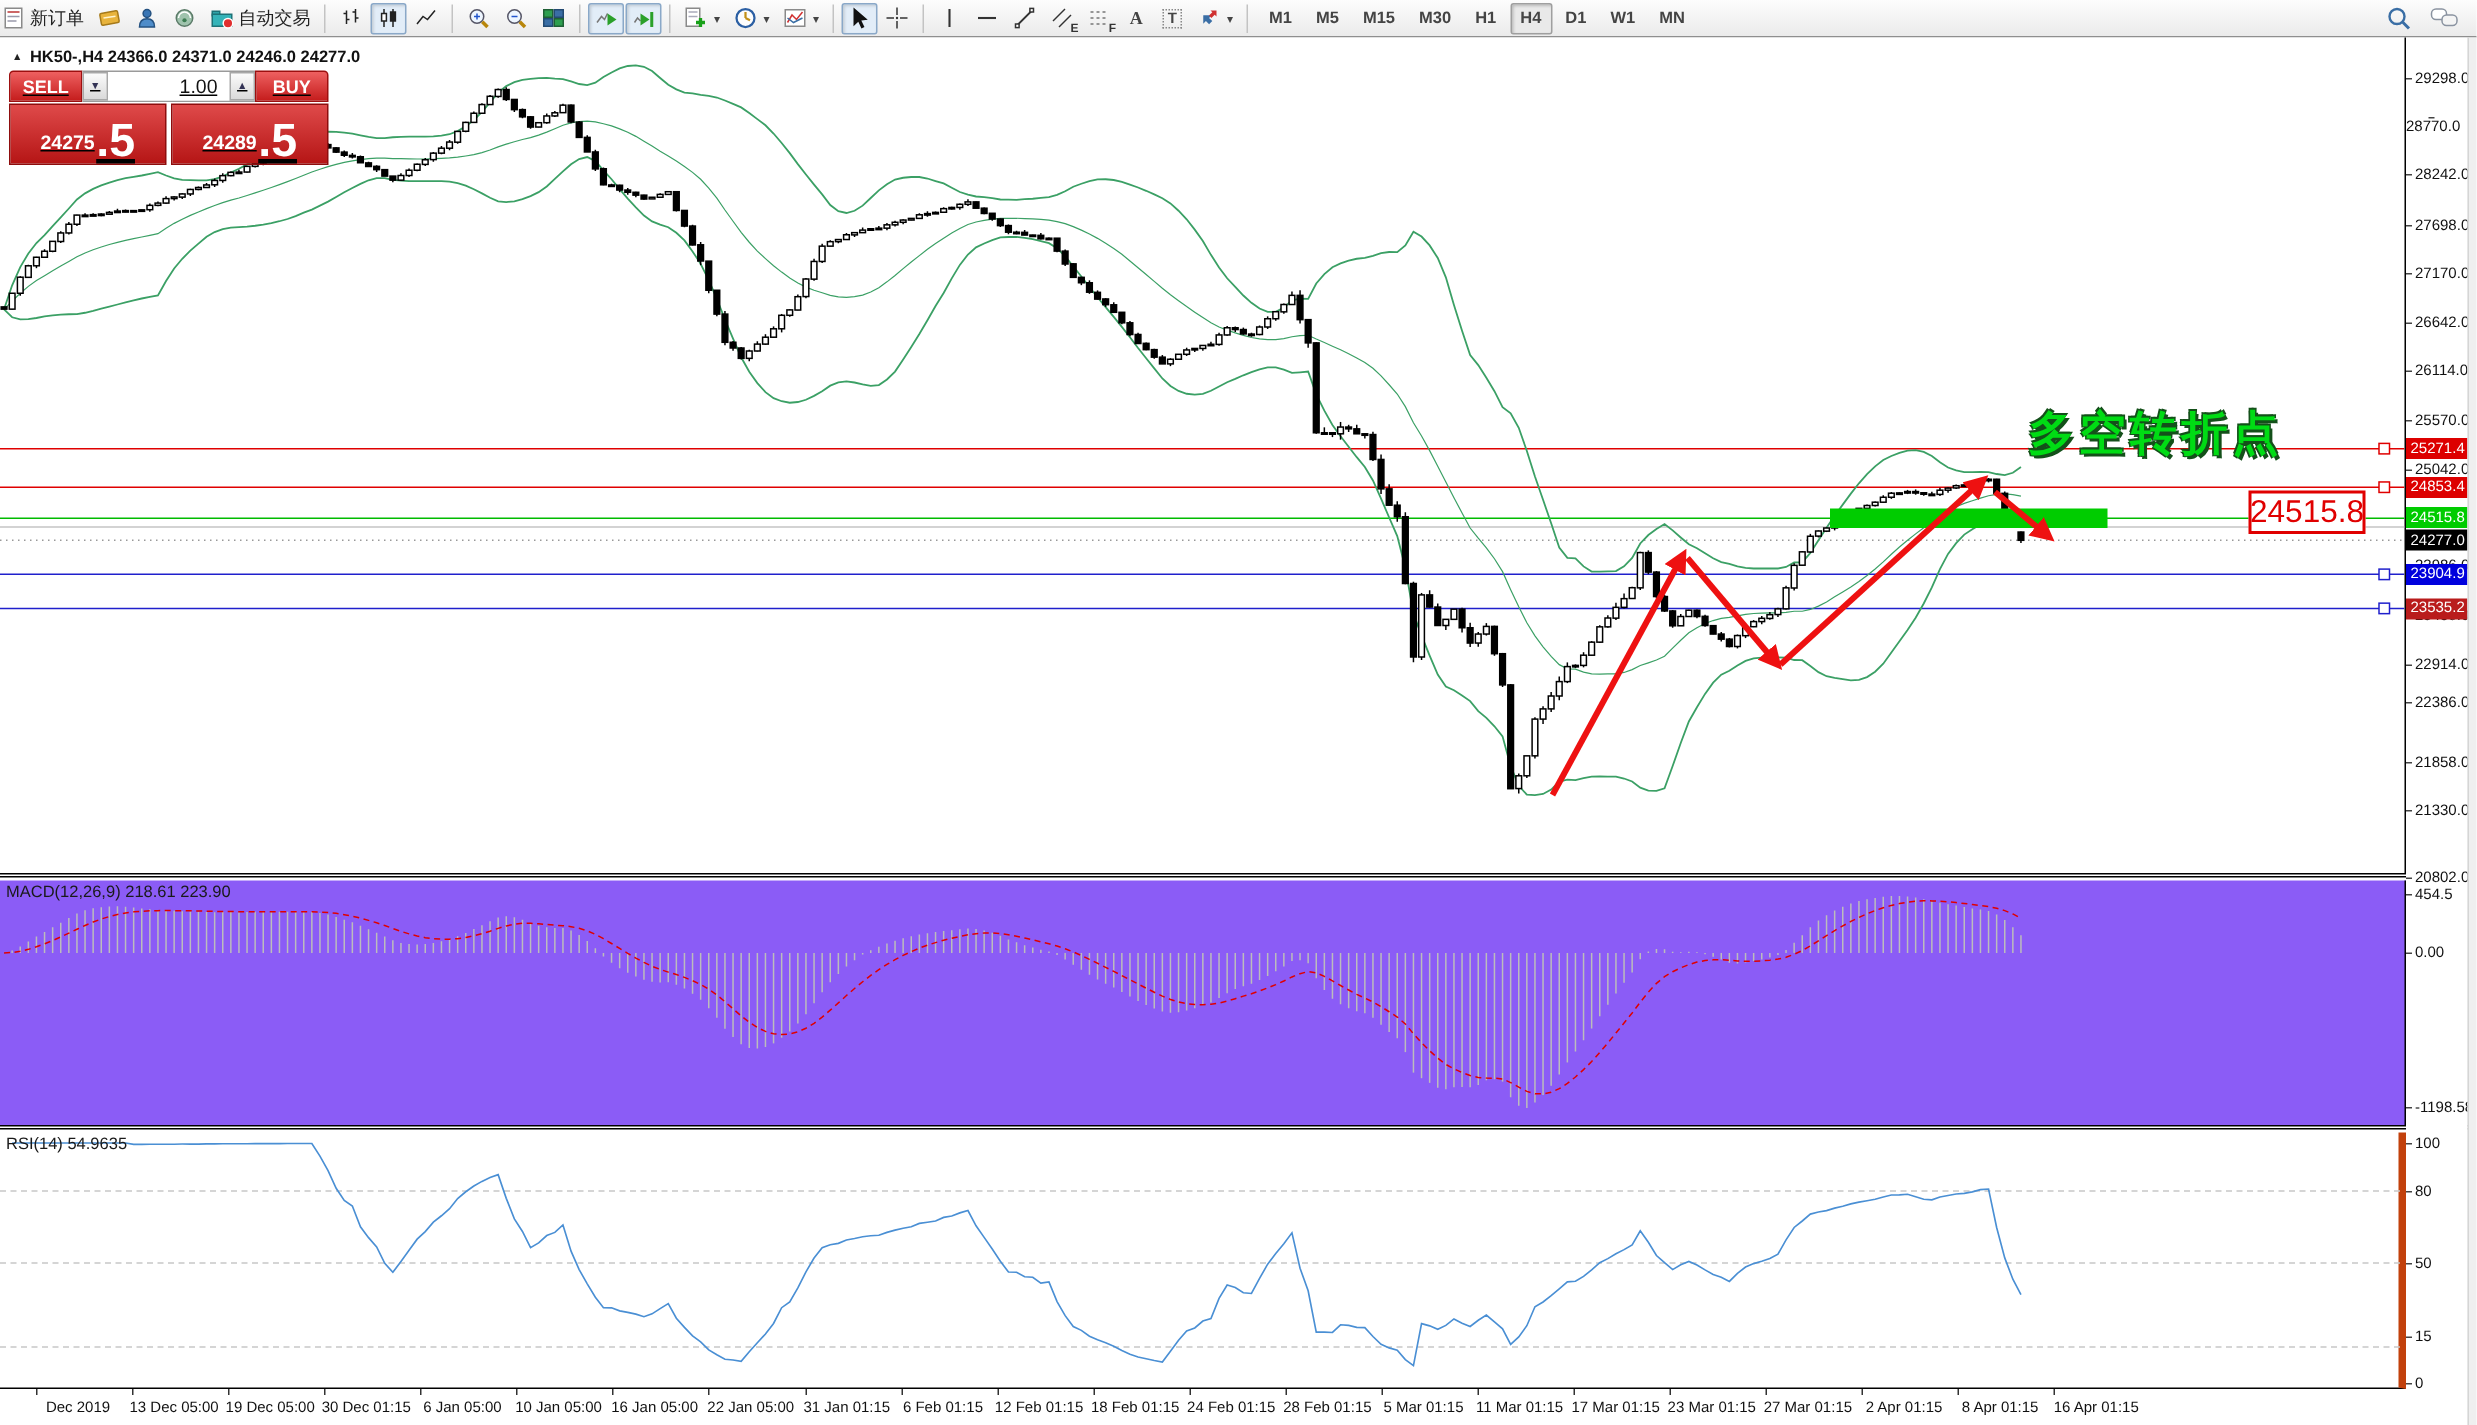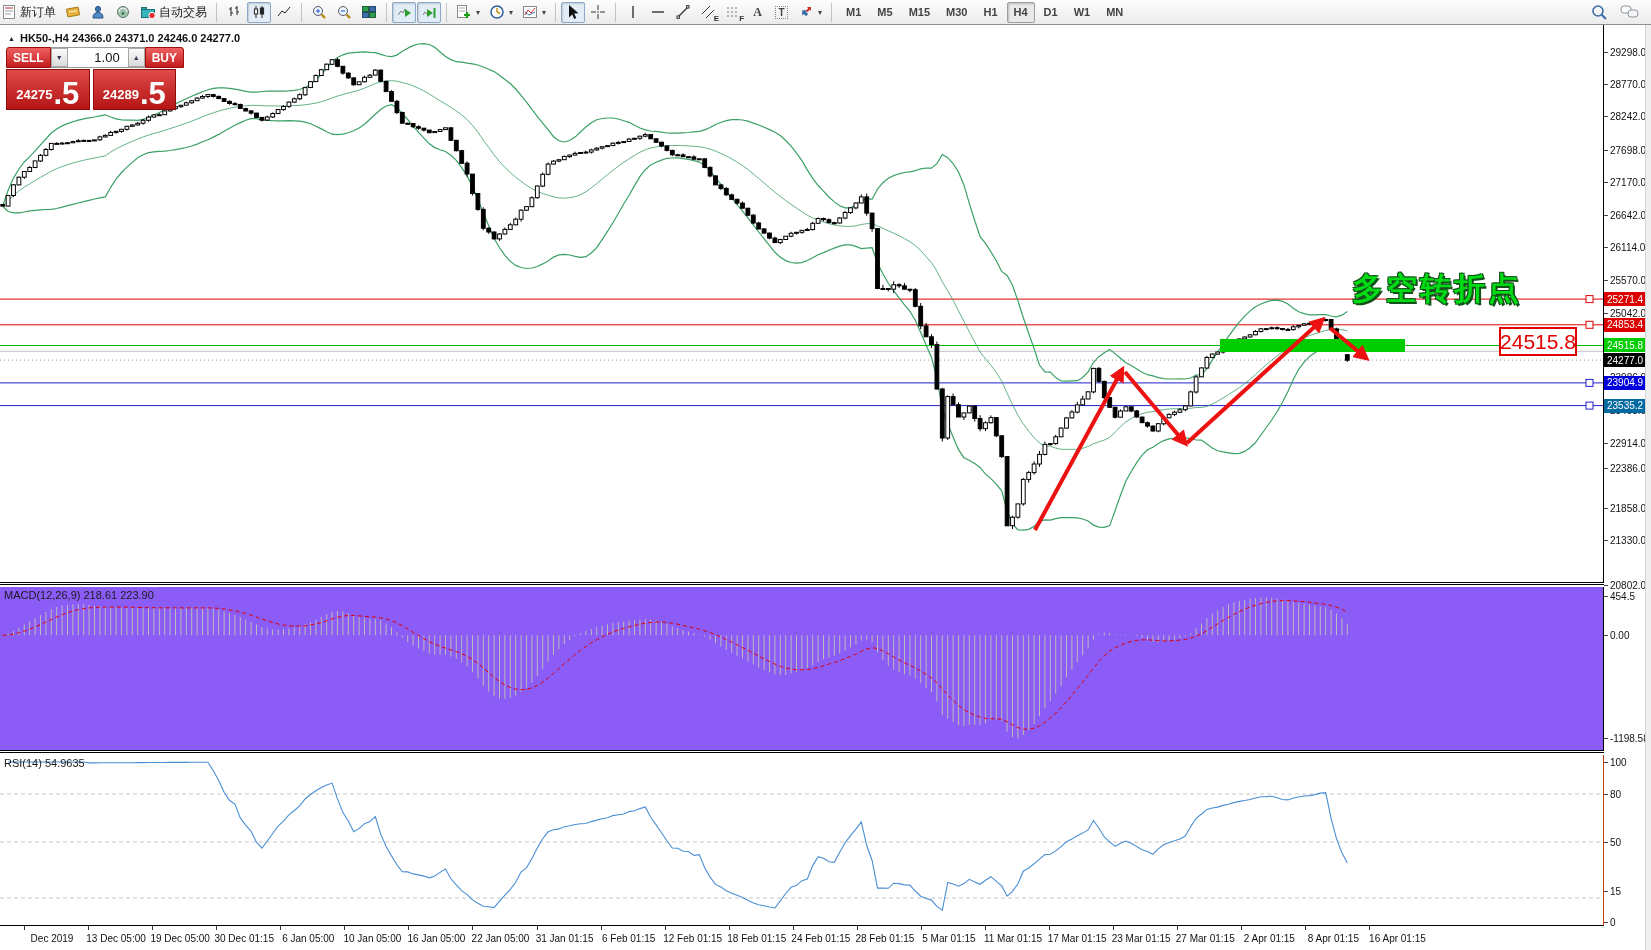--- a/index.html
+++ b/index.html
@@ -35,25 +35,25 @@
   #chart-title .tri { font-size:7px; color:#222; }
 
   .sep { position:absolute; left:0; width:1645px; height:3px; background:#fff;
          border-top:1px solid #000; border-bottom:1px solid #000; }
   #sep1 { top:582px; }
   #sep2 { top:750px; }
 
   #macd-pane { position:absolute; left:0; top:587px; width:1604px; height:163px;
                border-right:1px solid #000; background:#8b5cf6; }
   #rsi-pane  { position:absolute; left:0; top:755px; width:1604px; height:171px;
-               border-right:1px solid #c2410c; border-bottom:1px solid #000; background:#fff; }
+               border-right:5px solid #c2410c; border-bottom:1px solid #000; background:#fff; }
   .pane-label { position:absolute; left:4px; top:2px; font:11px "Liberation Sans",sans-serif; color:#1a1a1a; }
 
   
-  #trade-panel { position:absolute; left:6px; top:22px; width:170px; }
+  #trade-panel { position:absolute; left:6px; top:22px; width:213px;text-decoration:underline; }
   .tp-row1 { display:flex; height:21px; }
   .sell-btn, .buy-btn { width:49px; background:linear-gradient(#ee6060,#c51d1d); color:#fff;
             font:bold 12px "Liberation Sans",sans-serif; border:1px solid #9d0f0f;
             display:flex; align-items:center; justify-content:center; }
   .sell-btn { border-radius:3px 0 0 0; }
   .buy-btn  { border-radius:0 3px 0 0; }
   .vol-wrap { flex:1; display:flex; background:#fff; border-top:1px solid #9a9a9a; border-bottom:1px solid #9a9a9a; }
   .spin { width:17px; background:linear-gradient(#fbfbfb,#dadada); border:1px solid #a8a8a8;
           font-size:7px; color:#335; display:flex; align-items:center; justify-content:center; padding:0; }
   #vol  { flex:1; width:60px; border:none; outline:none; text-align:right; padding-right:8px;
@@ -1178,21 +1178,21 @@
     <div class="t-tick" style="left: 1305.4px;"></div>
     <div class="t-label" style="left: 1305.4px;">8 Apr 01:15</div>
     <div class="t-tick" style="left: 1369.47px;"></div>
     <div class="t-label" style="left: 1369.47px;">16 Apr 01:15</div>
   </div>
 <div id="price-axis">
     <div class="ax-item" style="top: 20.6139px;">
       <span class="ax-tick"></span>
       <span>29298.0</span>
     </div>
-    <div class="ax-item" style="top: 53.0033px;">
+    <div class="ax-item" style="top: 53.0033px; flex-direction: column;">
       <span class="ax-tick"></span>
       <span>28770.0</span>
     </div>
     <div class="ax-item" style="top: 85.3927px;">
       <span class="ax-tick"></span>
       <span>28242.0</span>
     </div>
     <div class="ax-item" style="top: 118.764px;">
       <span class="ax-tick"></span>
       <span>27698.0</span>
@@ -1243,21 +1243,21 @@
     </div>
     <div class="ax-item" style="top: 541.789px; margin-top: 12px;">
       <span class="ax-tick"></span>
       <span>20802.0</span>
     </div>
     <div class="ax-tag" style="top: 267.12px; background: rgb(221, 0, 0); color: rgb(255, 255, 255);">25271.4</div>
     <div class="ax-tag" style="top: 292.762px; background: rgb(221, 0, 0); color: rgb(255, 255, 255);">24853.4</div>
     <div class="ax-tag" style="top: 313.471px; background: rgb(0, 204, 0); color: rgb(255, 255, 255);">24515.8</div>
     <div class="ax-tag" style="top: 328.12px; background: rgb(0, 0, 0); color: rgb(255, 255, 255);">24277.0</div>
     <div class="ax-tag" style="top: 350.946px; background: rgb(0, 0, 221); color: rgb(255, 255, 255);">23904.9</div>
-    <div class="ax-tag" style="top: 373.625px; background: #0369a1; color: rgb(255, 255, 255);">23535.2</div>
+    <div class="ax-tag" style="top: 373.625px; background: #b91c1c; color: rgb(255, 255, 255);">23535.2</div>
     <div class="ax-item" style="top: 564.599px;">
       <span class="ax-tick"></span>
       <span>454.5</span>
     </div>
     <div class="ax-item" style="top: 603.796px;">
       <span class="ax-tick"></span>
       <span>0.00</span>
     </div>
     <div class="ax-item" style="top: 707.166px;">
       <span class="ax-tick"></span>

